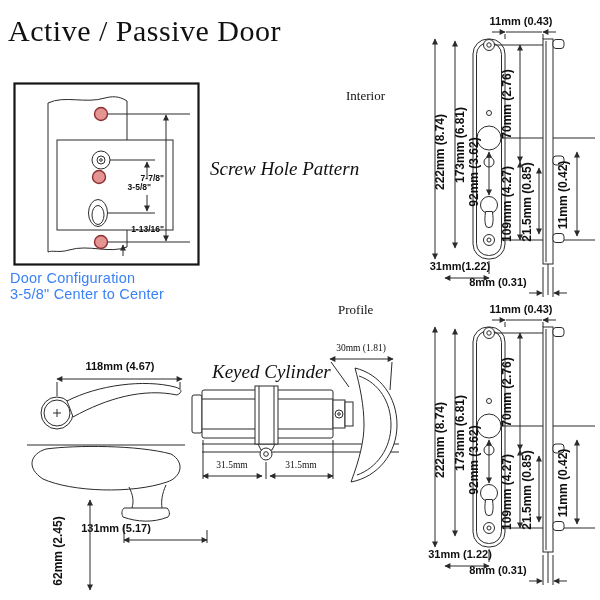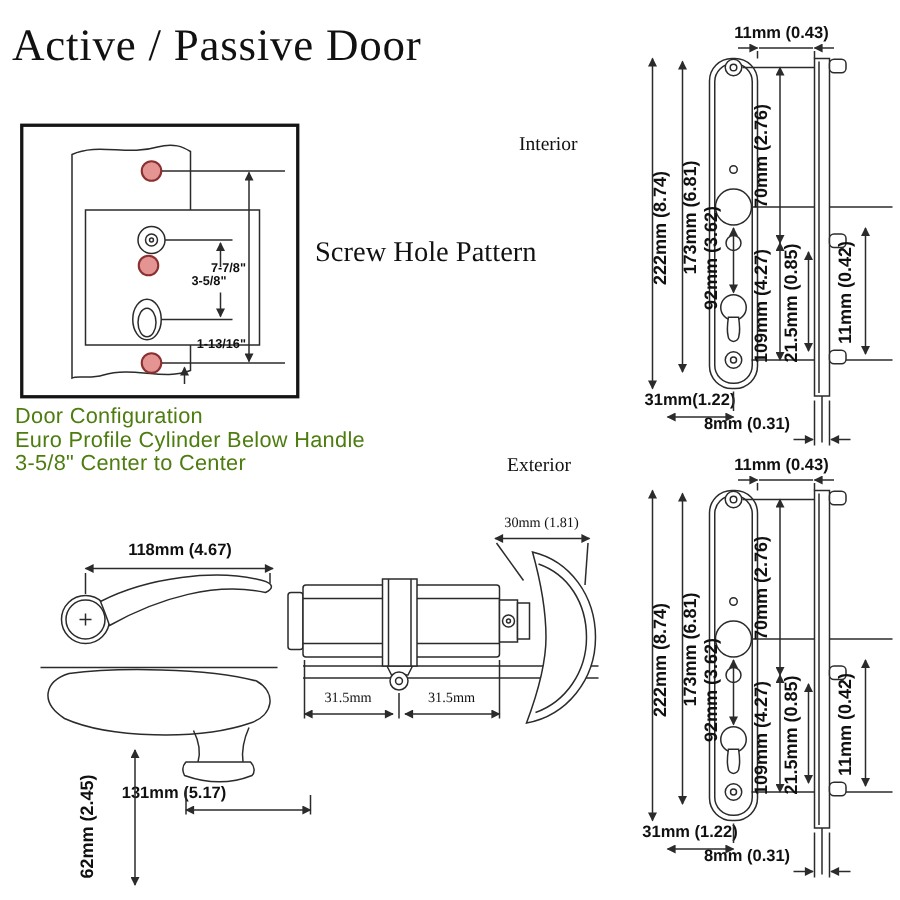--- a/index.html
+++ b/index.html
@@ -3,22 +3,22 @@
 <meta charset="utf-8">
 <style>
   * { margin:0; padding:0; box-sizing:border-box; }
   html,body { width:600px; height:600px; background:#fff; }
   body { font-family:"Liberation Sans", sans-serif; }
   .canvas { position:relative; width:600px; height:600px; background:#fff; overflow:hidden; }
   .abs { position:absolute; }
   .serif { font-family:"Liberation Serif", serif; color:#111; }
   #title { left:8px; top:14px; font-size:30px; font-weight:400; letter-spacing:0.5px; }
   .h2 { font-size:13px; }
-  .h3 { font-size:19px; }
-  .config { left:10px; top:271px; font-size:14.5px; line-height:15.5px; color:#4d7c0f; letter-spacing:0.2px; }
+  .h3 { font-size:19px;font-style:italic; }
+  .config { left:10px; top:271px; font-size:14.5px; line-height:15.5px; color:#3b82f6; letter-spacing:0.2px; }
   svg { overflow:visible; }
   .ln { fill:none; stroke:#2b2b2b; stroke-width:1; }
   .fillw { fill:#ffffff; stroke:#2b2b2b; stroke-width:1; }
   .boxb { fill:none; stroke:#151515; stroke-width:2.2; }
   .as { marker-start:url(#ah); }
   .ae { marker-end:url(#ah); }
   text { fill:#101010; }
   .dim  { font:bold 11px "Liberation Sans", sans-serif; }
   .dimv { font:bold 12px "Liberation Sans", sans-serif; }
   .dimsm{ font:bold 8.5px "Liberation Sans", sans-serif; }
@@ -64,21 +64,20 @@
       <text class="dimsm" x="138" y="108" text-anchor="end">3-5/8"</text>
       <text class="dimsm" x="151" y="150" text-anchor="end">1-13/16"</text>
       <line class="ln ae" x1="110" y1="174" x2="110" y2="163"></line>
     </g>
   </svg>
 
   <div class="abs serif h3" style="left:210px;top:158px">Screw Hole Pattern</div>
 
   <div class="abs config">
     <div>Door Configuration</div>
-    <div>Euro Profile Cylinder Below Handle</div>
     <div>3-5/8" Center to Center</div>
   </div>
 
   <div class="abs serif h2" style="left:346px;top:88px">Interior</div>
 
   <svg class="abs" style="left:410px;top:12px" width="190" height="290" viewBox="0 0 190 290">
     <g>
       <rect class="fillw" x="63" y="27" width="32" height="220" rx="15"></rect>
       <rect class="ln" x="66.5" y="30.5" width="25" height="213" rx="12"></rect>
       <circle class="fillw" cx="79" cy="33" r="5.5"></circle>
@@ -127,21 +126,21 @@
       <line class="ln as ae" x1="35" y1="266" x2="79" y2="266"></line>
       <line class="ln" x1="79" y1="249" x2="79" y2="262"></line>
       <text class="dim" x="88" y="274" text-anchor="middle">8mm (0.31)</text>
       <line class="ln ae" x1="119" y1="281" x2="132" y2="281"></line>
       <line class="ln ae" x1="157" y1="281" x2="144" y2="281"></line>
       <line class="ln" x1="133" y1="255" x2="133" y2="285"></line>
       <line class="ln" x1="143" y1="255" x2="143" y2="285"></line>
     </g>
   </svg>
 
-  <div class="abs serif h2" style="left:338px;top:302px">Exterior</div>
+  <div class="abs serif h2" style="left:338px;top:302px">Profile</div>
 
   <svg class="abs" style="left:410px;top:300px" width="190" height="290" viewBox="0 0 190 290">
     <g>
       <rect class="fillw" x="63" y="27" width="32" height="220" rx="15"></rect>
       <rect class="ln" x="66.5" y="30.5" width="25" height="213" rx="12"></rect>
       <circle class="fillw" cx="79" cy="33" r="5.5"></circle>
         <circle class="ln" cx="79" cy="33" r="2.2"></circle>
       <circle class="ln" cx="79" cy="101" r="2.5"></circle>
       <circle class="fillw" cx="79" cy="126" r="12"></circle>
       <circle class="fillw" cx="79" cy="150" r="5"></circle>
@@ -217,20 +216,21 @@
     <g>
       <text class="dim" x="106" y="174" text-anchor="middle">131mm (5.17)</text>
       <line class="ln as ae" x1="114" y1="182" x2="197" y2="182"></line>
       <line class="ln" x1="114" y1="167" x2="114" y2="185"></line>
       <line class="ln" x1="197" y1="172" x2="197" y2="185"></line>
       <line class="ln as ae" x1="80" y1="142" x2="80" y2="232"></line>
       <text class="dimv" transform="rotate(-90 52 193)" x="52" y="193" text-anchor="middle">62mm (2.45)</text>
     </g>
   </svg>
 
+  <div class="abs serif h3" style="left:212px;top:361px">Keyed Cylinder</div>
 
   <svg class="abs" style="left:188px;top:340px" width="217" height="150" viewBox="0 0 217 150">
     <g>
       <line class="ln" x1="14" y1="104" x2="211" y2="104"></line>
       <line class="ln" x1="14" y1="112" x2="211" y2="112"></line>
     </g>
     <g>
       <rect class="fillw" x="4" y="55" width="10" height="38" rx="2"></rect>
       <rect class="fillw" x="14" y="50" width="131" height="48" rx="2"></rect>
       <line class="ln" x1="14" y1="59" x2="145" y2="59"></line>

